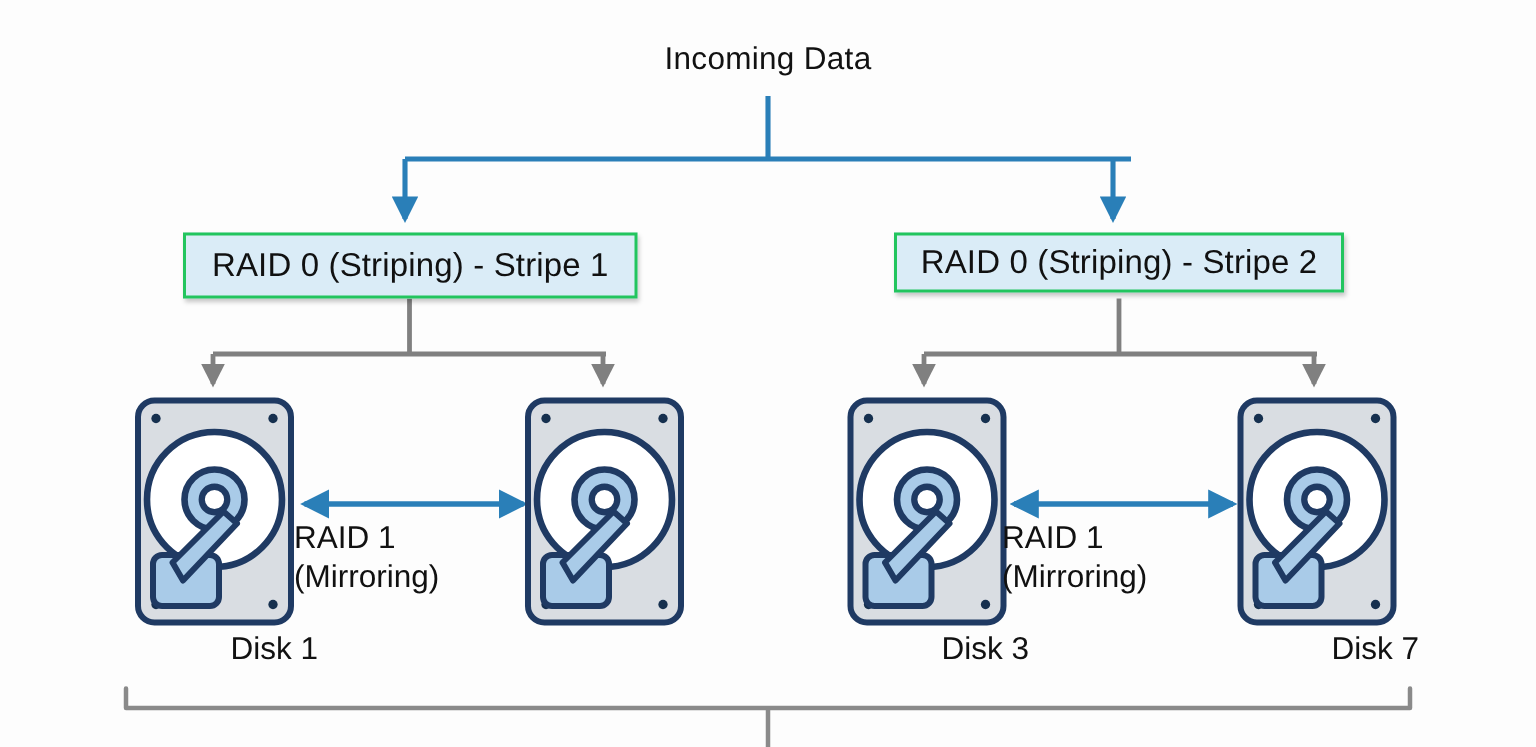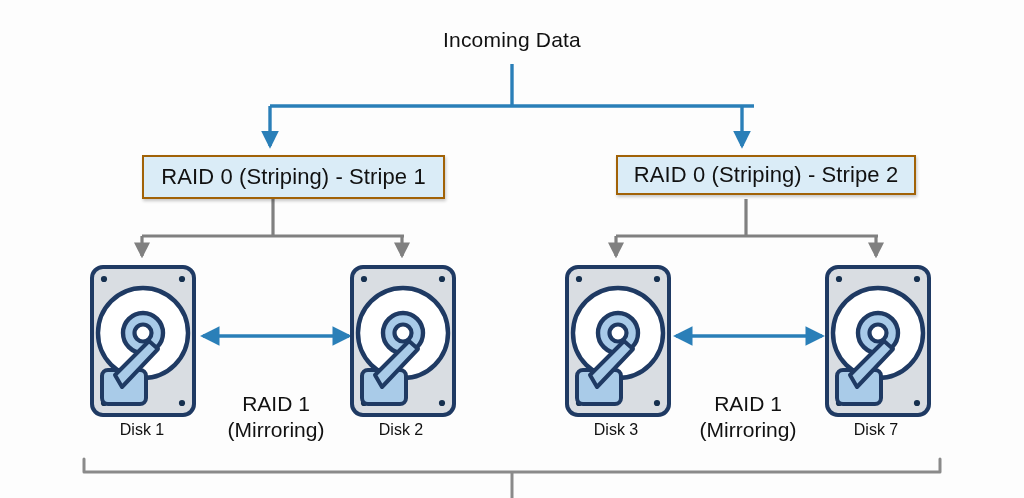--- a/index.html
+++ b/index.html
@@ -52,42 +52,39 @@
     align-items: center;
     justify-content: center;
     font-size: 22px;
     color: #111111;
     letter-spacing: 0.1px;
   }
   .raid0-box {
     position: absolute;
     box-sizing: border-box;
     background: #daecf7;
-    border: 2px solid #a16207;
+    border: 2px solid #22c55e;
     box-shadow: 1px 2px 3px rgba(0,0,0,0.22);
-    margin-left: 20px;
   }
   #raid0-box-1 { left: 122px; top: 155px; width: 303px; height: 44px; }
   #raid0-box-2 { left: 596px; top: 155px; width: 300px; height: 40px; }
 
   .mirror-label {
     position: absolute;
-    text-align: center;
     font-size: 21px;
     line-height: 26px;
     color: #111111;
-    margin-top: 45px;
   }
   #mirror-label-left  { left: 196px; top: 346px; width: 160px; }
   #mirror-label-right { left: 668px; top: 346px; width: 160px; }
 
   .disk-caption {
     position: absolute;
-    text-align: center;
-    font-size: 16px;
+    text-align: right;
+    font-size: 21px;
     color: #111111;
     width: 140px;
   }
   #disk-caption-1 { left: 72px;  top: 421px; }
   #disk-caption-2 { left: 331px; top: 421px; }
   #disk-caption-3 { left: 546px; top: 421px; }
   #disk-caption-4 { left: 806px; top: 421px; }
 </style>
 </head>
 <body>
@@ -210,17 +207,16 @@
     <div>RAID 1</div>
     <div>(Mirroring)</div>
   </div>
 
   <div class="mirror-label" id="mirror-label-right">
     <div>RAID 1</div>
     <div>(Mirroring)</div>
   </div>
 
   <div class="disk-caption" id="disk-caption-1">Disk 1</div>
-  <div class="disk-caption" id="disk-caption-2">Disk 2</div>
   <div class="disk-caption" id="disk-caption-3">Disk 3</div>
   <div class="disk-caption" id="disk-caption-4">Disk 7</div>
 
 </div>
 
 </body></html>

